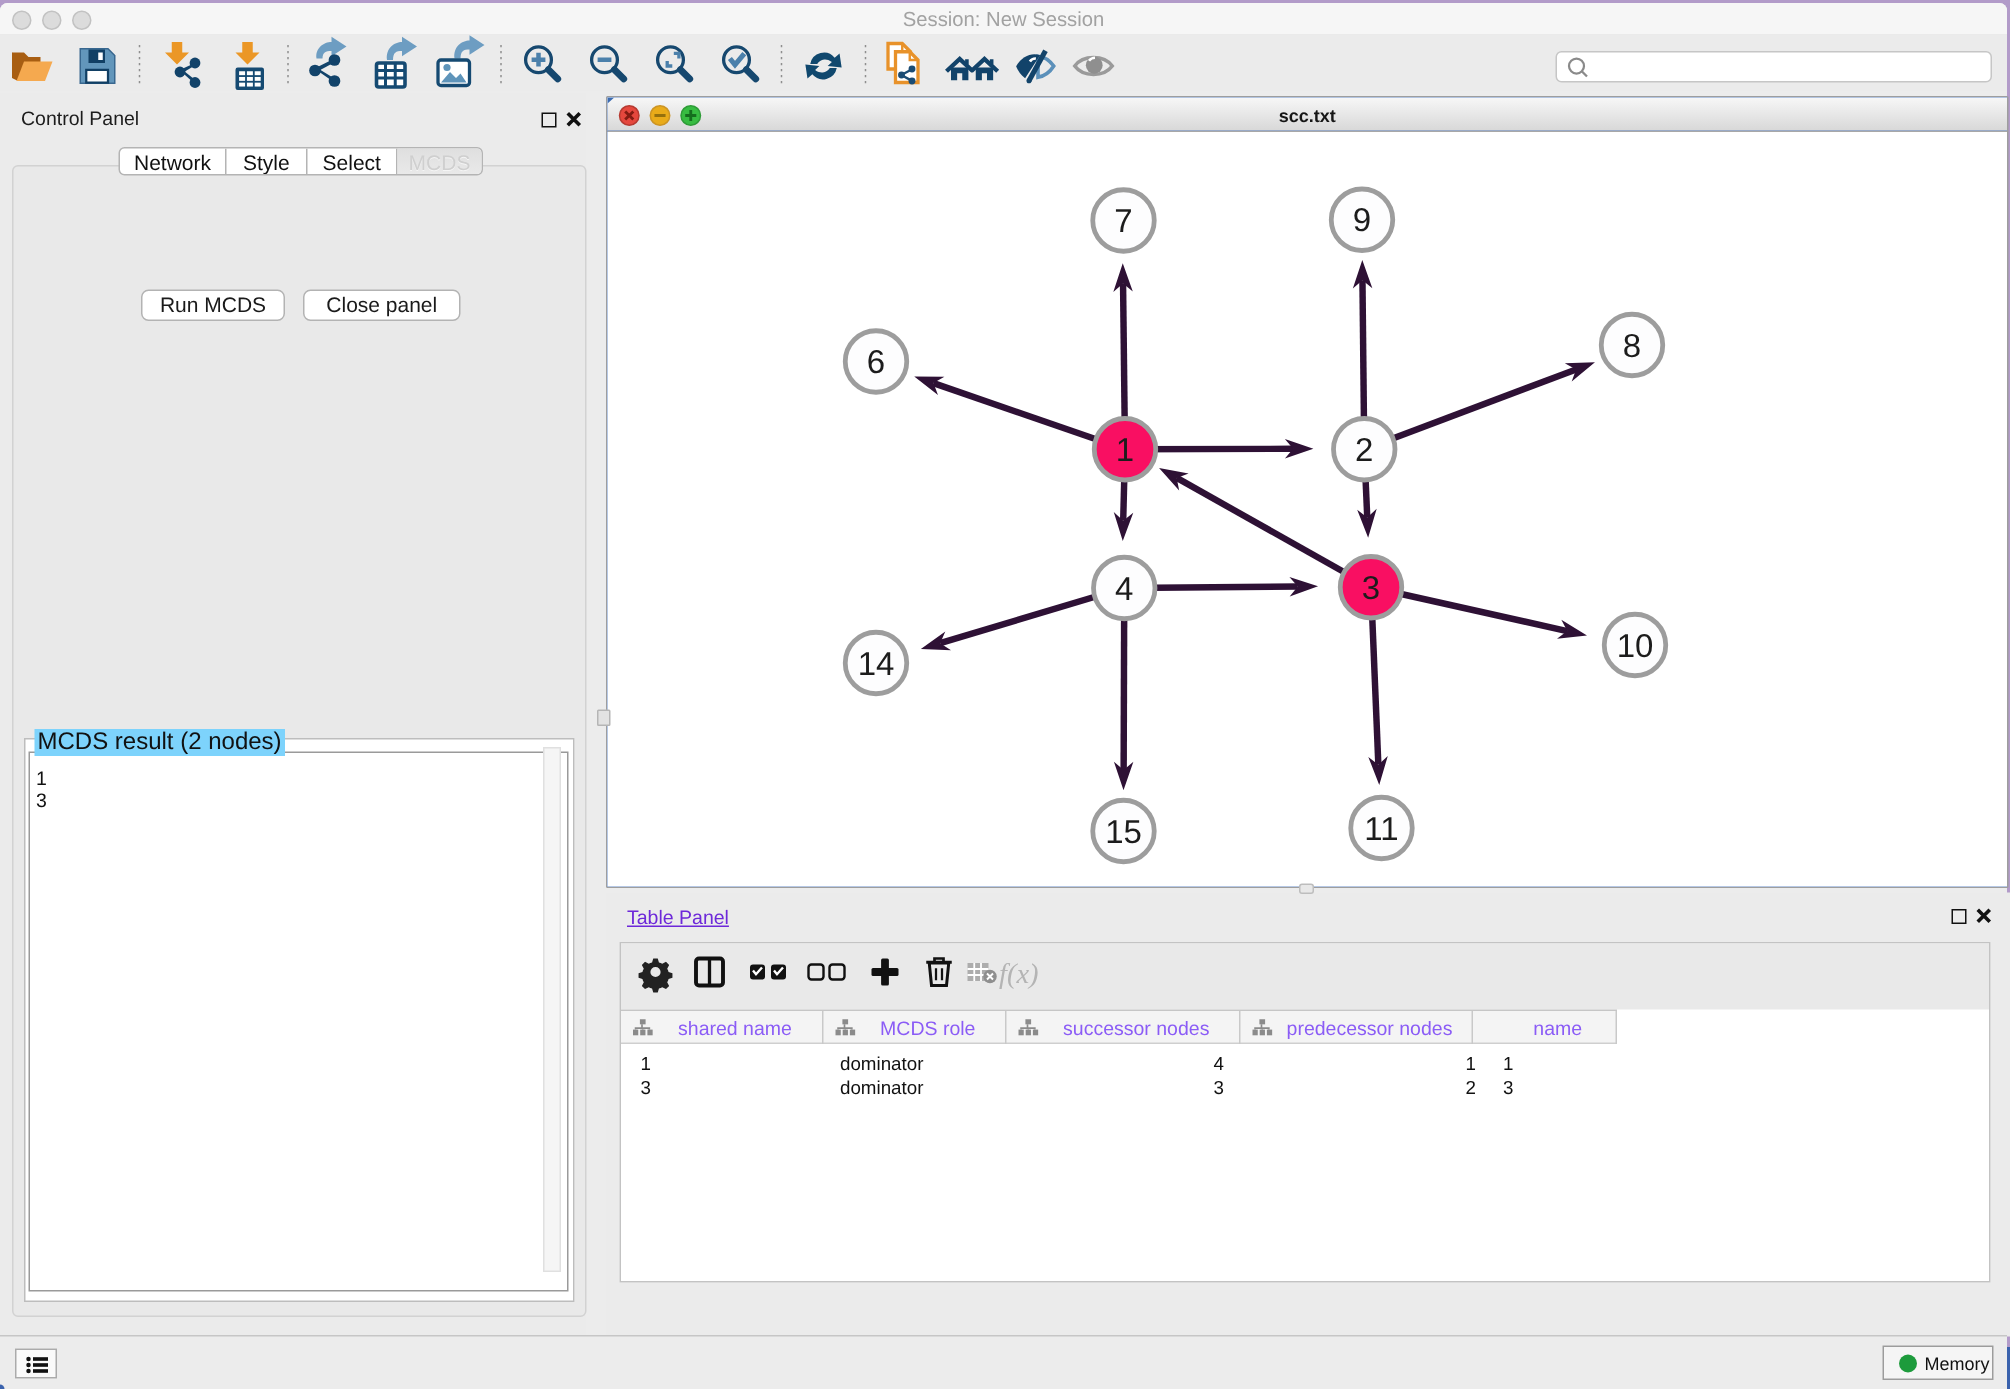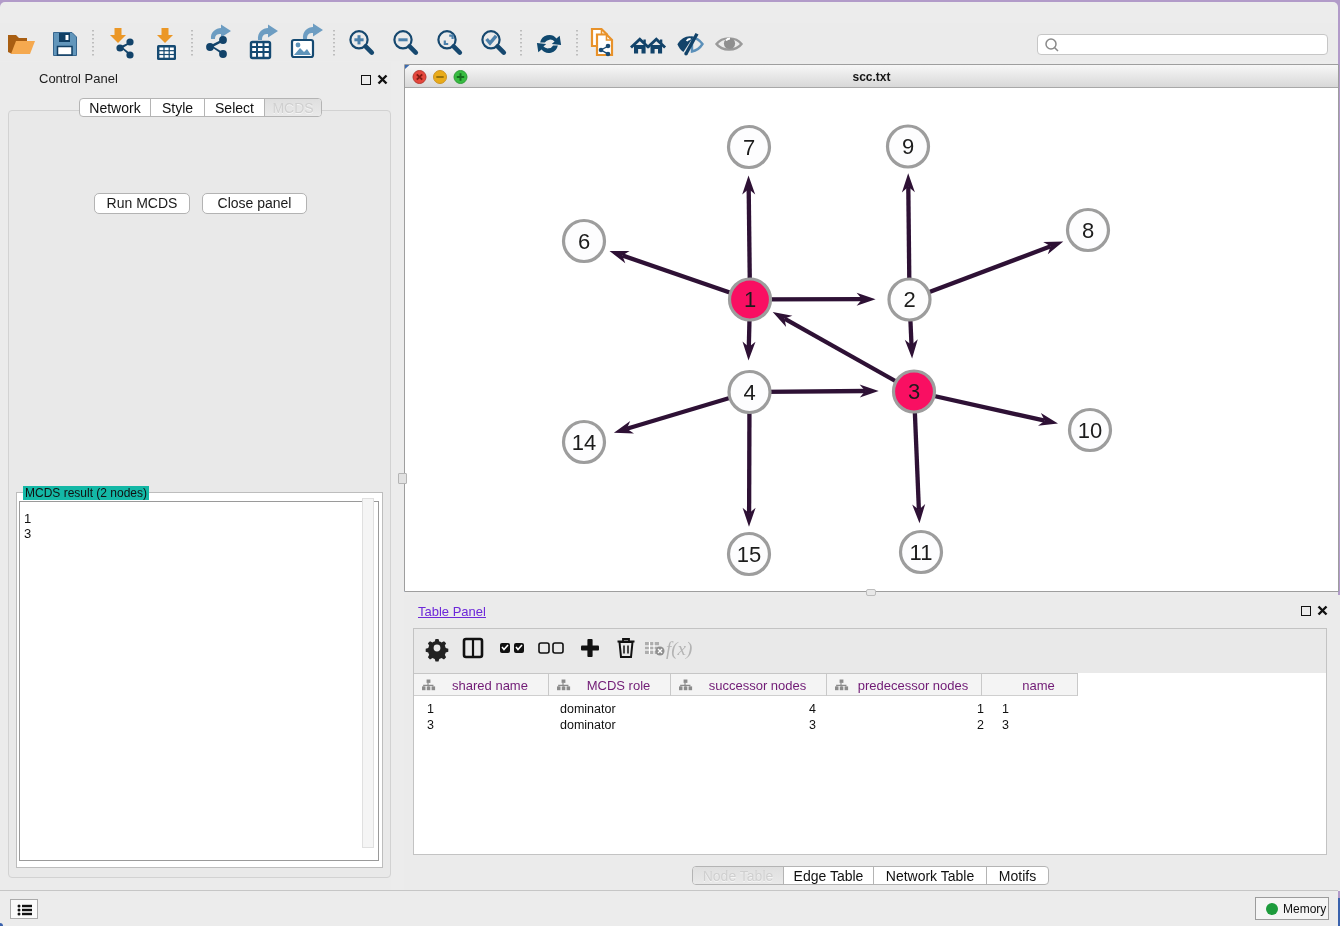--- a/index.html
+++ b/index.html
@@ -7,59 +7,65 @@
   #win{position:absolute;left:0;top:2px;width:1338px;height:924px;background:#ececec;border-radius:5px 5px 0 0;}
   
   #titlebar{position:absolute;left:0;top:0;width:100%;height:21px;background:#f6f6f6;border-bottom:1px solid #bfbfbf;border-radius:5px 5px 0 0;}
   .tl{position:absolute;top:5px;width:11px;height:11px;border-radius:50%;background:#dcdcdc;border:1px solid #c2c2c2;}
   #wtitle{position:absolute;top:3px;left:0;width:100%;text-align:center;font-size:13.5px;color:#a2a2a2;}
   
   #toolbar{position:absolute;left:0;top:21px;width:100%;height:38px;background:#ebebeb;}
   #searchbox{position:absolute;left:1037px;top:11px;width:289px;height:19px;background:#fff;border:1px solid #c6c6c6;border-radius:4px;}
   
   #cpanel{position:absolute;left:0;top:60px;width:391px;height:829px;background:#ebebeb;}
-  #cp-title{position:absolute;left:14px;top:9px;font-size:13px;color:#1c1c1c;margin-left:25px;}
+  #cp-title{position:absolute;left:14px;top:9px;font-size:13px;color:#1c1c1c;}
   #cp-pane{position:absolute;left:8px;top:48px;width:381px;height:766px;background:#e9e9e9;border:1px solid #d2d2d2;border-radius:4px;}
   .tabbar{position:absolute;display:flex;height:17px;z-index:5;border:1px solid #b4b4b4;border-radius:4px;background:#fff;overflow:hidden;}
   .tabbar .tab{height:100%;display:flex;align-items:center;justify-content:center;font-size:14px;color:#111;border-right:1px solid #b4b4b4;box-sizing:border-box;}
   .tabbar .tab:last-child{border-right:none;}
   .tabbar .sel{background:linear-gradient(#dfdfdf,#e9e9e9);color:#cfcfcf;text-shadow:0 1px 0 #f5f5f5;}
   #cp-tabs{left:79px;top:36px;}
   
   #optlabel{position:absolute;left:0;top:77px;width:100%;text-align:center;font-size:13.5px;color:#1a1a1a;}
   #dropdown{position:absolute;left:44px;top:98px;width:311px;height:18px;background:#fff;border:1px solid #ababab;border-radius:4px;font-size:13.5px;color:#1a1a1a;line-height:18px;padding-left:12px;box-sizing:border-box;}
   .btn{position:absolute;height:21px;background:#fff;border:1px solid #b3b3b3;border-radius:5px;font-size:14px;color:#1a1a1a;text-align:center;line-height:19px;box-sizing:border-box;}
   
   #resbox{position:absolute;left:16px;top:430px;width:365px;height:374px;background:#fff;border:1px solid #bdbdbd;}
   #fieldset{position:absolute;left:2px;top:8px;width:358px;height:358px;border:1px solid #9a9a9a;}
-  #reslabel{position:absolute;left:6px;top:-7px;background:#14b8a6;padding:0 2px;font-size:12px;color:#111;}
+  #reslabel{position:absolute;left:6px;top:-7px;background:#7dd3fc;padding:0 2px;font-size:16px;color:#111;}
   #resbar{position:absolute;right:8px;top:5px;width:10px;height:348px;background:#f5f5f5;border:1px solid #e0e0e0;}
   
   #netwin{position:absolute;left:404px;top:62px;width:935px;height:528px;border:1px solid #9e9e9e;border-radius:1px;background:#3b82f6;box-sizing:border-box;}
   #nettitle{position:absolute;left:0;top:0;width:100%;height:22px;background:linear-gradient(#f7f7f7,#d8d8d8);border-bottom:1px solid #a8a8a8;}
   #nt-text{position:absolute;top:5px;left:0;width:100%;text-align:center;font-size:12px;font-weight:bold;color:#161616;}
   #canvas{position:absolute;left:0;top:23px;width:933px;height:503px;background:#fff;}
   
   #tpanel{position:absolute;left:404px;top:593px;width:936px;height:296px;background:#ebebeb;}
   #tp-title{position:absolute;left:14px;top:9px;font-size:13px;color:#6d28d9;text-decoration:underline;}
   #tp-inner{position:absolute;left:9px;top:33px;width:912px;height:225px;background:#fff;border:1px solid #c3c3c3;}
   #tp-toolbar{position:absolute;left:0;top:0;width:100%;height:44px;background:#e9e9e9;}
   #tp-header{position:absolute;left:0;top:44px;height:23px;width:664px;background:#f4f4f4;border-top:1px solid #c6c6c6;border-bottom:1px solid #cfcfcf;box-sizing:border-box;}
-  .hcell{position:absolute;top:0;height:22px;border-right:1px solid #c9c9c9;font-size:13px;color:#701a75;display:flex;align-items:center;justify-content:center;padding-left:18px;box-sizing:border-box;}
+  .hcell{position:absolute;top:0;height:22px;border-right:1px solid #c9c9c9;font-size:13px;color:#8b5cf6;display:flex;align-items:center;justify-content:center;padding-left:18px;box-sizing:border-box;}
   .trow{position:absolute;font-size:12.5px;color:#111;}
   
   #bot-tabs{left:692px;top:864px;}
   
   #statusbar{position:absolute;left:0;top:888px;width:100%;height:36px;background:#ececec;border-top:1px solid #c6c6c6;}
   #listbtn{position:absolute;left:10px;top:8px;width:26px;height:18px;background:#fafafa;border:1px solid #ababab;}
   #membtn{position:absolute;left:1255px;top:6px;width:72px;height:21px;background:#f5f5f5;border:1px solid #9c9c9c;font-size:12px;color:#111;}
 </style>
 </head>
 <body>
 <div id="win">
+  <div id="titlebar">
+    <div class="tl" style="left:8px;"></div>
+    <div class="tl" style="left:28px;"></div>
+    <div class="tl" style="left:48px;"></div>
+    <div id="wtitle">Session: New Session</div>
+  </div>
   <div id="toolbar">
     <svg width="1340" height="38" style="position:absolute;left:0;top:0;">
       <g stroke="#8f8f8f" stroke-width="1" stroke-dasharray="1.5,2.5">
         <line x1="93" y1="7" x2="93" y2="35"></line>
           <line x1="192" y1="7" x2="192" y2="35"></line>
         <line x1="334" y1="7" x2="334" y2="35"></line>
           <line x1="521" y1="7" x2="521" y2="35"></line>
         <line x1="577" y1="7" x2="577" y2="35"></line>
       </g>
 
@@ -402,26 +408,20 @@
       <div class="trow" style="left:257px;width:145px;top:73px;text-align:right;">4</div>
       <div class="trow" style="left:413px;width:157px;top:73px;text-align:right;">1</div>
       <div class="trow" style="left:588px;top:73px;">1</div>
       <div class="trow" style="left:13px;top:89px;">3</div>
       <div class="trow" style="left:146px;top:89px;">dominator</div>
       <div class="trow" style="left:257px;width:145px;top:89px;text-align:right;">3</div>
       <div class="trow" style="left:413px;width:157px;top:89px;text-align:right;">2</div>
       <div class="trow" style="left:588px;top:89px;">3</div>
     </div>
   </div>
-  <div class="tabbar" id="bot-tabs">
-    <div class="tab sel" style="width:91px;">Node Table</div>
-    <div class="tab" style="width:90px;">Edge Table</div>
-    <div class="tab" style="width:113px;">Network Table</div>
-    <div class="tab" style="width:61px;">Motifs</div>
-  </div>
   <div style="position:absolute;left:398px;top:471px;width:7px;height:9px;background:#e2e2e2;border:1px solid #b5b5b5;border-radius:1px;"></div>
   <div style="position:absolute;left:866px;top:587px;width:8px;height:5px;background:#e8e8e8;border:1px solid #bdbdbd;border-radius:2px;z-index:6;"></div>
   <div id="statusbar">
     <div id="listbtn">
       <svg width="28" height="20">
         <g fill="#111">
           <circle cx="8" cy="6" r="1.5"></circle>
             <circle cx="8" cy="10" r="1.5"></circle>
             <circle cx="8" cy="14" r="1.5"></circle>
           <rect x="11" y="4.8" width="10" height="2.4"></rect>

